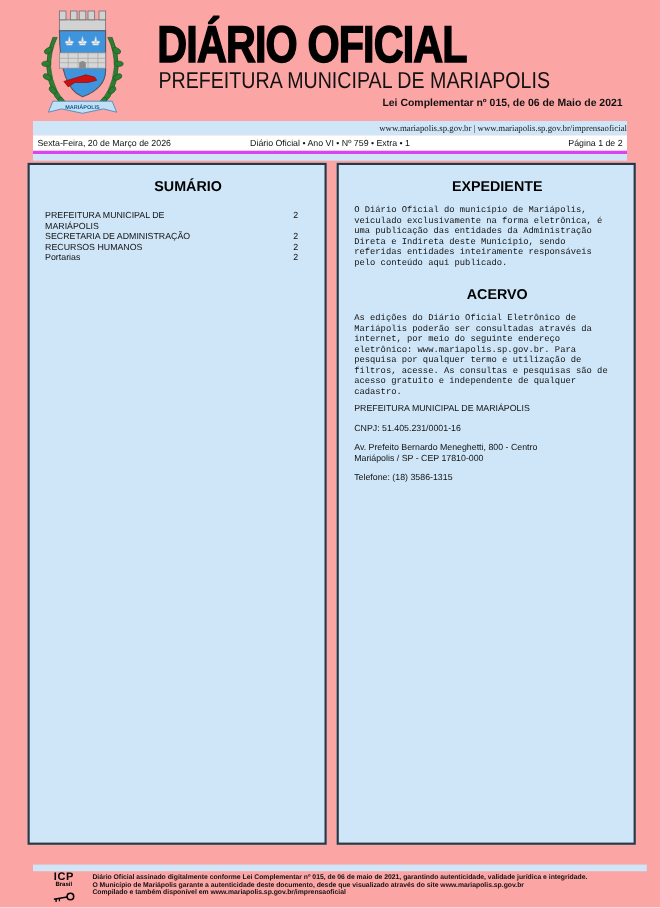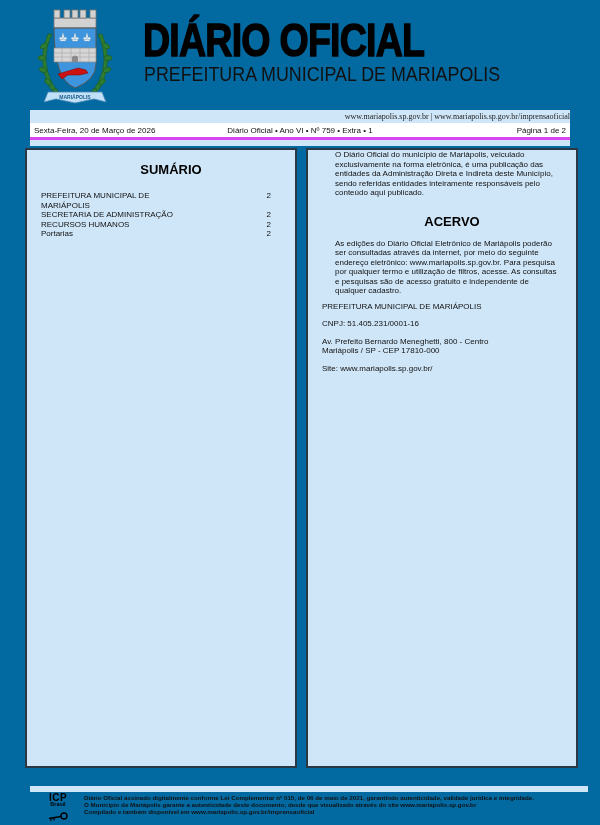--- a/index.html
+++ b/index.html
@@ -1,16 +1,16 @@
 <!DOCTYPE html>
 <html><head>
 <meta charset="utf-8">
 <style>
   html,body{margin:0;padding:0;background:#fff;}
-  .page{position:relative;width:600px;height:825px;background:#0369a1;overflow:hidden;
+  .page{position:relative;width:600px;height:825px;background:#fca5a5;overflow:hidden;
         font-family:"Liberation Sans",sans-serif;color:#000;}
 
   
   .coat{position:absolute;left:34px;top:6px;width:82px;height:102px;}
   .masthead-title{position:absolute;left:143px;top:16px;font-size:47px;font-weight:700;
         letter-spacing:-1px;-webkit-text-stroke:1.4px #000;white-space:nowrap;
         transform:scaleX(0.80);transform-origin:left top;line-height:1;}
   .masthead-sub{position:absolute;left:144px;top:62px;font-size:21px;font-weight:400;
         white-space:nowrap;transform:scaleX(0.85);transform-origin:left top;color:#111;}
   .law-line{position:absolute;right:34px;top:88px;font-size:9.5px;font-weight:700;color:#111;}
@@ -30,21 +30,21 @@
         border:2px solid #2a3744;box-sizing:border-box;}
   .panel.left{left:25px;}
   .panel.right{left:306px;}
   .panel-title{text-align:center;font-size:13px;font-weight:700;margin:12px 0 10px 0;color:#000;padding-left:20px;}
   .sum-list{padding:4px 24px 0 14px;}
   .sum-row{display:flex;justify-content:space-between;align-items:flex-start;
         font-size:8px;line-height:9.5px;color:#111;}
   .sum-label{max-width:150px;}
   .sum-page{text-align:right;}
   .exp-body{padding:0 14px;}
-  .exp-text{font-size:8px;line-height:9.5px;color:#111;margin:0 0 6px 13px;}
+  .exp-text{font-size:8px;line-height:9.5px;color:#111;margin:0 0 6px 0;font-family:Liberation Mono, monospace;}
   .ent-line{font-size:8px;line-height:9.5px;color:#111;margin-bottom:8px;}
   .ent-line.tight{margin-bottom:0;}
 
   
   .footer-bar{position:absolute;left:30px;top:786px;width:558px;height:6px;background:#cfe6f8;}
   .icp-logo{position:absolute;left:40px;top:793px;width:36px;text-align:center;color:#000;}
   .icp-top{font-size:10px;font-weight:700;line-height:9px;letter-spacing:0.5px;}
   .icp-bottom{font-size:5.5px;font-weight:700;line-height:5px;}
   .icp-key{margin-top:1px;}
   .footer-text{position:absolute;left:84px;top:794px;width:470px;font-size:6.2px;
@@ -120,20 +120,21 @@
     </g>
 
     <g>
       <path d="M14,86 L68,86 L72,96 L60,93 L41,97 L22,93 L10,96 Z" fill="#bfe0f7" stroke="#4a86b8" stroke-width="0.8"></path>
       <text x="41" y="93" text-anchor="middle" font-size="5" fill="#1a5a8a" font-weight="bold">MARIÁPOLIS</text>
     </g>
   </svg>
 
   <div class="masthead-title">DIÁRIO OFICIAL</div>
   <div class="masthead-sub">PREFEITURA MUNICIPAL DE MARIAPOLIS</div>
+  <div class="law-line">Lei Complementar nº 015, de 06 de Maio de 2021</div>
 
   <div class="url-bar">
     <span>www.mariapolis.sp.gov.br | www.mariapolis.sp.gov.br/imprensaoficial</span>
   </div>
   <div class="date-row">
     <span class="cell-left">Sexta-Feira, 20 de Março de 2026</span>
     <span class="cell-center">Diário Oficial • Ano VI • Nº 759 • Extra • 1</span>
     <span class="cell-right">Página 1 de 2</span>
   </div>
   <div class="thin-bar"></div>
@@ -154,35 +155,36 @@
         <span class="sum-page">2</span>
       </div>
       <div class="sum-row">
         <span class="sum-label">Portarias</span>
         <span class="sum-page">2</span>
       </div>
     </div>
   </div>
 
   <div class="panel right">
+    <div class="panel-title">EXPEDIENTE</div>
     <div class="exp-body">
       <p class="exp-text">O Diário Oficial do município de Mariápolis, veiculado exclusivamente na forma eletrônica, é uma publicação das entidades da Administração Direta e Indireta deste Município, sendo referidas entidades inteiramente responsáveis pelo conteúdo aqui publicado.</p>
     </div>
 
     <div class="panel-title" style="margin-top:16px;">ACERVO</div>
     <div class="exp-body">
       <p class="exp-text">As edições do Diário Oficial Eletrônico de Mariápolis poderão ser consultadas através da internet, por meio do seguinte endereço eletrônico: www.mariapolis.sp.gov.br. Para pesquisa por qualquer termo e utilização de filtros, acesse. As consultas e pesquisas são de acesso gratuito e independente de qualquer cadastro.</p>
     </div>
 
     <div class="exp-body">
       <div class="ent-line">PREFEITURA MUNICIPAL DE MARIÁPOLIS</div>
       <div class="ent-line">CNPJ: 51.405.231/0001-16</div>
       <div class="ent-line tight">Av. Prefeito Bernardo Meneghetti, 800 - Centro</div>
       <div class="ent-line">Mariápolis / SP - CEP 17810-000</div>
-      <div class="ent-line">Site: www.mariapolis.sp.gov.br/</div>
+      <div class="ent-line">Telefone: (18) 3586-1315</div>
     </div>
   </div>
 
   <div class="footer-bar"></div>
 
   <div class="icp-logo">
     <div class="icp-top">ICP</div>
     <div class="icp-bottom">Brasil</div>
     <svg class="icp-key" width="22" height="9" viewBox="0 0 22 9">
       <circle cx="17" cy="4" r="3" fill="none" stroke="#000" stroke-width="1.4"></circle>

